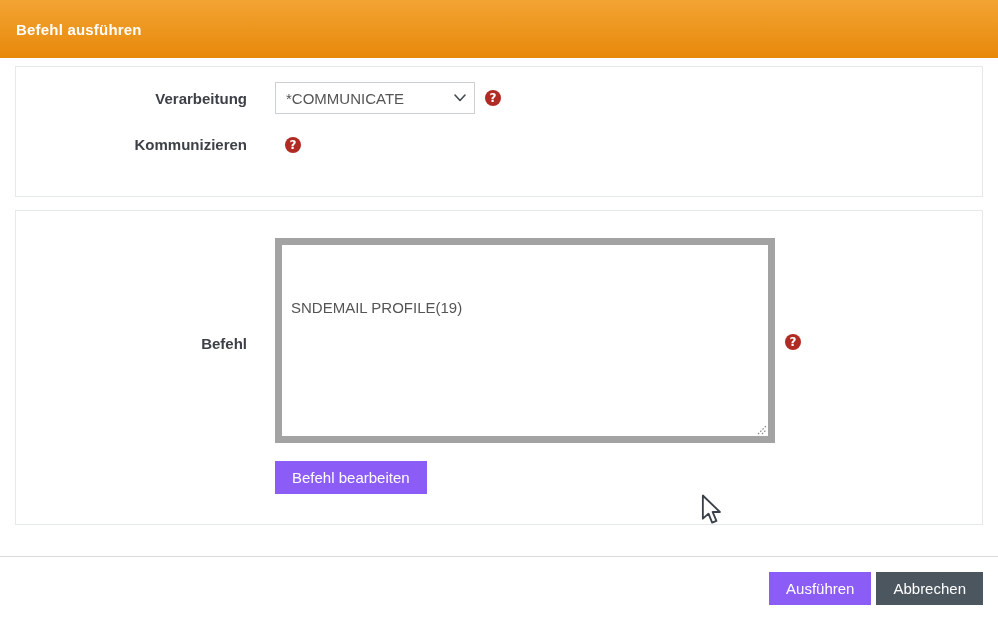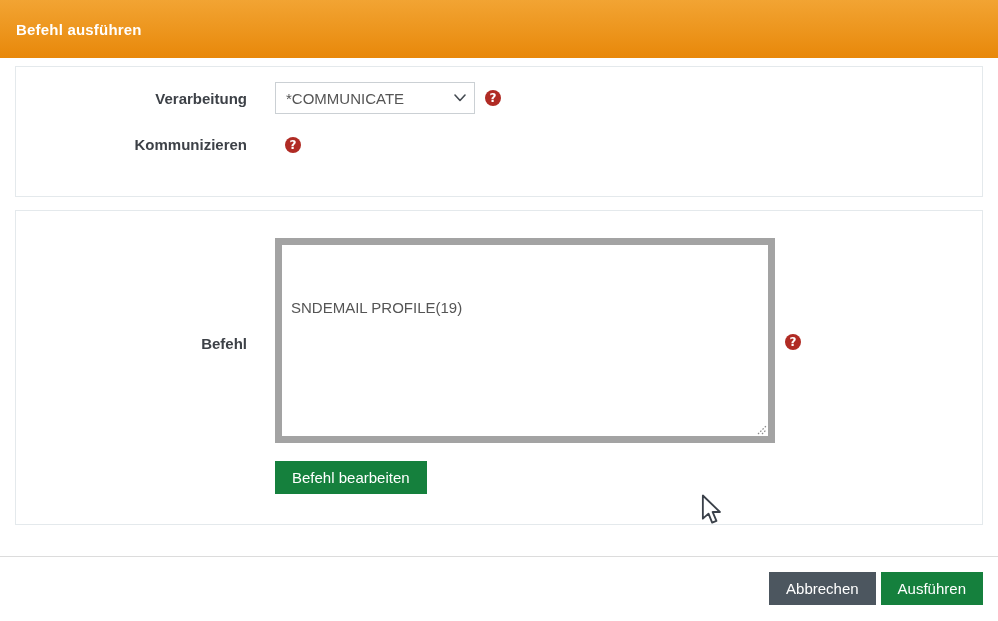--- a/index.html
+++ b/index.html
@@ -74,21 +74,21 @@
   .redacted.w2 { width:136px; }
   .resize-handle { position:absolute; right:1px; bottom:1px; width:12px; height:12px; cursor:nwse-resize; }
 
   
   .btn {
     display:inline-flex; align-items:center; justify-content:center;
     height:33px; padding:0 17px; border:none; border-radius:0;
     font-family:"Liberation Sans","DejaVu Sans",sans-serif;
     font-size:15px; color:#ffffff; cursor:pointer;
   }
-  .btn-orange { background:#15803d; }
+  .btn-orange { background:#8b5cf6; }
   .btn-dark   { background:#4C565F; }
   .edit-btn { position:absolute; left:259px; top:250px; }
 
   
   .footer-divider {
     position:absolute; top:556px; left:0; width:998px; height:1px; background:#DCDCDC;
   }
   .footer-actions {
     position:absolute; top:572px; right:15px; display:flex; gap:5px;
   }
@@ -145,21 +145,21 @@
       </div>
 
       <span class="help-icon" style="margin-top:2px;">?</span>
     </div>
 
     <button class="btn btn-orange edit-btn">Befehl bearbeiten</button>
   </div>
 
   <div class="footer-divider"></div>
   <div class="footer-actions">
+    <button class="btn btn-orange">Ausführen</button>
     <button class="btn btn-dark">Abbrechen</button>
-    <button class="btn btn-orange">Ausführen</button>
   </div>
 
   <svg class="cursor" width="22" height="32" viewBox="0 0 14 21">
     <path d="M1,1 L1,16.2 L4.7,12.9 L7.1,18.8 L9.9,17.6 L7.4,11.8 L12.2,11.8 Z" fill="#ffffff" stroke="#3A4049" stroke-width="1.2" stroke-linejoin="round"></path>
   </svg>
 
 </div>
 
 </body></html>

